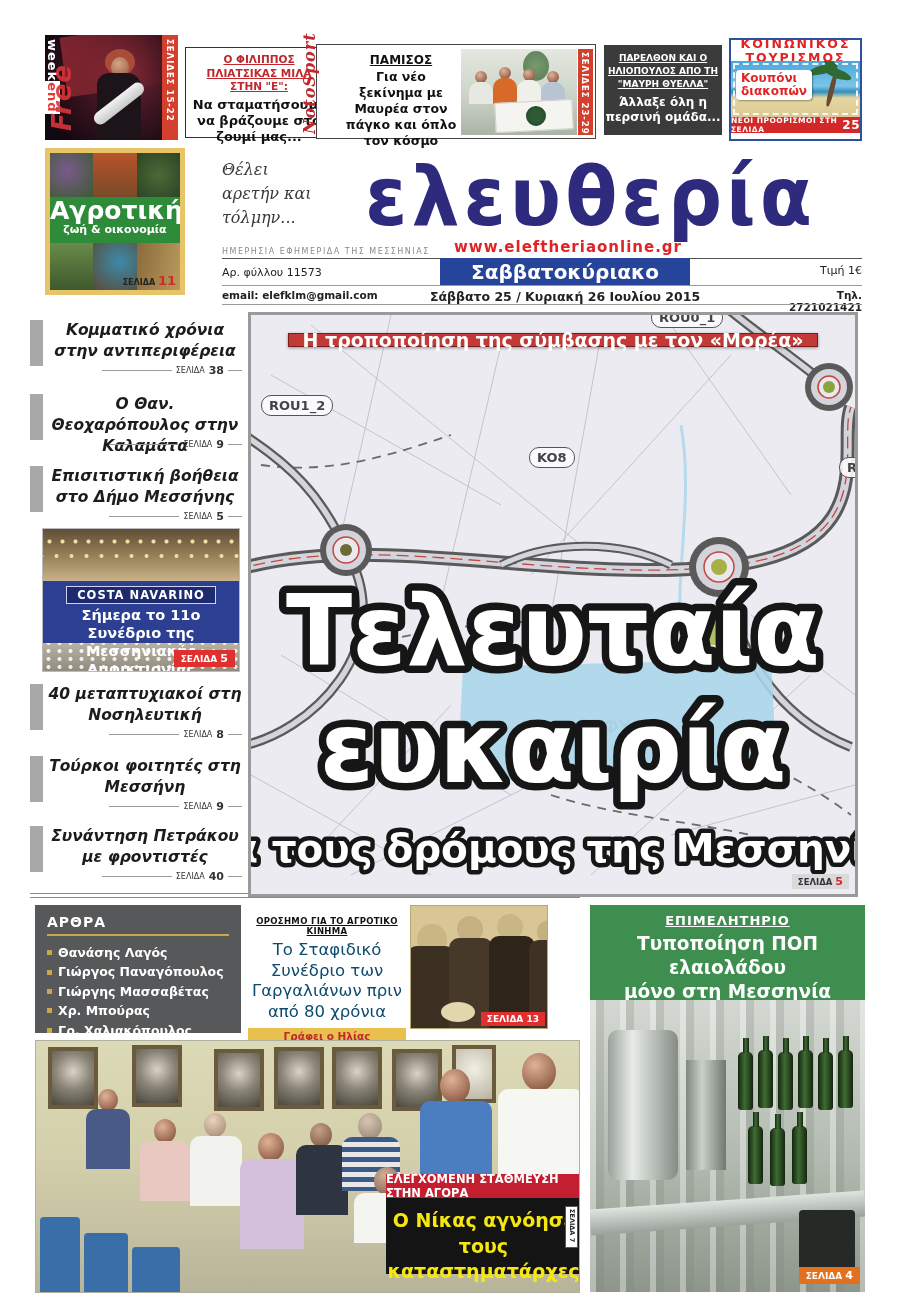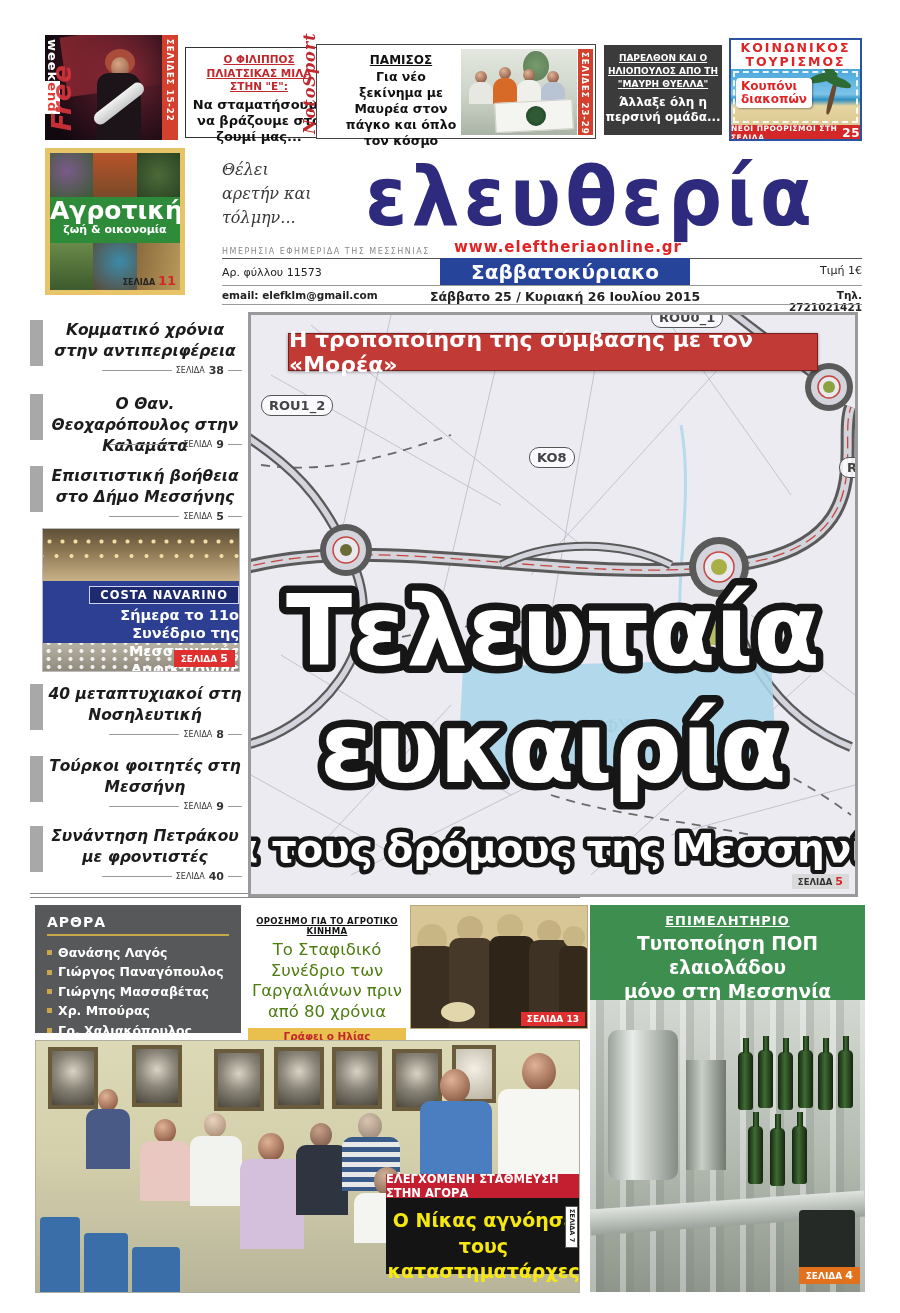--- a/index.html
+++ b/index.html
@@ -58,21 +58,21 @@
   .pam-pages { position:absolute; right:2px; top:4px; width:15px; height:86px; background:#d4402e; }
   .pam-pages span { position:absolute; left:12px; top:3px; transform-origin:0 0; transform:rotate(90deg);
     white-space:nowrap; color:#fff; font-size:8.5px; font-weight:bold; letter-spacing:1px; }
 
   .par-box { left:604px; top:45px; width:118px; height:90px; background:#3b3b3b; color:#fff;
     text-align:center; padding:7px 0; }
   .par-kicker { font-size:9px; font-weight:bold; line-height:1.45; text-decoration:underline; }
   .par-text { margin-top:4px; font-size:12px; font-weight:bold; line-height:1.25; }
 
   .tour-box { left:729px; top:38px; width:133px; height:103px; border:2px solid #2a52a0; background:#fff; overflow:hidden; }
-  .tour-title { height:29px; display:flex; align-items:center; justify-content:center; text-align:center;
+  .tour-title { height:21px; display:flex; align-items:center; justify-content:center; text-align:center;
     color:#e02426; font-weight:bold; font-size:12.5px; line-height:1.05; letter-spacing:2px; }
   .tour-photo { position:relative; height:56px; overflow:hidden;
     background:linear-gradient(#4aa7dc 0%, #7cc4e8 45%, #2e8fc0 55%, #e6d6a2 66%, #dcc892 100%); }
   .tour-dash { position:absolute; inset:2px; border:2px dashed rgba(255,255,255,.9); }
   .palm-trunk { position:absolute; right:26px; top:12px; width:5px; height:34px; background:#6b4a2e;
     border-radius:40%; transform:rotate(14deg); }
   .palm-leaf { position:absolute; width:30px; height:9px; border-radius:50%; background:#2e6b34; }
   .coupon { position:absolute; left:5px; top:9px; background:#fff; border-radius:4px; padding:2px 5px;
     color:#e02426; font-weight:bold; font-size:12px; line-height:1.1; box-shadow:1px 1px 2px rgba(0,0,0,.35); }
   .tour-footer { height:16px; background:#d42828; color:#fff; display:flex; align-items:center;
@@ -119,62 +119,62 @@
   .sb-line { height:1px; background:#9a9a9a; }
   .sb-line.l1 { width:70px; } .sb-line.l2 { width:14px; }
 
   .costa-box { left:42px; top:528px; width:198px; height:144px; overflow:hidden; border:1px solid #bbb; }
   .costa-top { height:52px;
     background:
       radial-gradient(circle, rgba(250,230,170,.95) 1.5px, rgba(250,230,170,0) 2.5px) 0 8px/13px 9px repeat-x,
       radial-gradient(circle, rgba(250,230,170,.9) 1.5px, rgba(250,230,170,0) 2.5px) 6px 22px/15px 10px repeat-x,
       linear-gradient(#5e4f38 0%, #8a7450 40%, #c9b288 100%);
   }
-  .costa-mid { height:62px; background:#2c3f93; text-align:right; padding-top:3px; }
+  .costa-mid { height:62px; background:#2c3f93; text-align:center; padding-top:3px; }
   .costa-kicker { display:inline-block; background:#1d2b6e; border:1px solid #cfd4ee; color:#fff;
     font-size:11.5px; font-weight:bold; padding:1px 10px; letter-spacing:1px; }
   .costa-title { color:#fff; font-weight:bold; font-size:14.5px; line-height:1.25; margin-top:2px; }
   .costa-bot { height:30px;
     background:
       radial-gradient(circle, rgba(255,255,255,.85) 1.5px, rgba(255,255,255,0) 2.5px) 0 4px/11px 8px,
       linear-gradient(#b8b2a4, #8e897c); }
   .costa-page { position:absolute; right:4px; bottom:4px; background:#e02f2f; color:#fff;
     font-size:9px; font-weight:bold; padding:2px 7px; }
   .costa-page b { font-size:11px; }
 
   .hr-dbl { left:30px; top:893px; width:550px; height:5px; border-top:1.5px solid #8a8a8a; border-bottom:1.5px solid #8a8a8a; }
 
   
   .main-box { left:248px; top:312px; width:610px; height:585px; border:3px solid #9a9a9a; overflow:hidden; background:#e9e8f0; }
   .map-svg { position:absolute; inset:0; width:100%; height:100%; }
-  .kicker-banner { position:absolute; left:37px; top:18px; width:530px; height:38px; background:#c13a36;
-    border:1px solid #7c1d1d; color:#fff; font-weight:bold; font-size:22px; display:flex; align-items:center;
+  .kicker-banner { position:absolute; left:37px; top:18px; width:530px; height:14px; background:#c13a36;
+    border:1px solid #7c1d1d; color:#fff; font-weight:bold; font-size:19px; display:flex; align-items:center;
     justify-content:center; box-shadow:0 1px 3px rgba(0,0,0,.4); }
   .map-label { position:absolute; border:1.5px solid #555; border-radius:10px; background:rgba(252,252,255,.9);
     color:#444; font-size:13px; font-weight:bold; text-align:center; padding:0 7px; line-height:19px; }
   .headline-svg { position:absolute; left:0; top:255px; width:604px; height:330px; }
   .main-page { position:absolute; right:6px; bottom:5px; background:#d9d9d9; font-size:8.5px; color:#333;
     font-weight:bold; padding:1px 6px; }
   .main-page b { color:#d42828; font-size:11px; }
 
   
   .arthra { left:35px; top:905px; width:206px; height:128px; background:#57585a; color:#fff; padding:9px 12px; }
   .arthra-title { font-size:14px; font-weight:bold; letter-spacing:1px; border-bottom:2px solid #c9a84c;
     padding-bottom:4px; }
   .arthra ul { list-style:none; margin-top:7px; }
   .arthra li { display:flex; align-items:center; gap:6px; font-size:12.5px; font-weight:bold; line-height:1.55; }
   .bullet { width:5px; height:5px; background:#c9a84c; flex:0 0 auto; }
 
   .staf { left:248px; top:905px; width:332px; height:128px; }
   .staf-left { position:absolute; left:0; top:9px; width:158px; height:128px; text-align:center; }
   .staf-kicker { font-size:8.5px; font-weight:bold; text-decoration:underline; letter-spacing:.3px; margin-top:2px; }
-  .staf-title { font-size:16.5px; color:#4d7c0f; line-height:1.25; margin-top:4px; }
+  .staf-title { font-size:16.5px; color:#0c4a6e; line-height:1.25; margin-top:4px; }
   .staf-byline { display:inline-block; margin-top:5px; background:#e9bf4e; color:#c0282d; font-weight:bold;
     font-size:10.5px; padding:2px 4px; }
-  .staf-photo { position:absolute; left:162px; top:0; width:178px; height:124px; background:#d8c696; overflow:hidden;
+  .staf-photo { position:absolute; left:162px; top:0; width:138px; height:124px; background:#d8c696; overflow:hidden;
     border:1px solid #b8a878; }
   .sepia-fig { position:absolute; }
   .staf-page { position:absolute; right:2px; bottom:2px; background:#e02f2f; color:#fff; font-size:9px;
     font-weight:bold; padding:2px 6px; }
 
   .epi { left:590px; top:905px; width:275px; height:387px; overflow:hidden; }
   .epi-head { height:95px; background:#3e8e50; color:#fff; text-align:center; padding-top:8px; }
   .epi-kicker { font-size:13px; font-weight:bold; text-decoration:underline; letter-spacing:1px; }
   .epi-title { font-size:18.5px; font-weight:bold; line-height:1.3; margin-top:4px; }
   .epi-photo { position:relative; height:292px; overflow:hidden;

